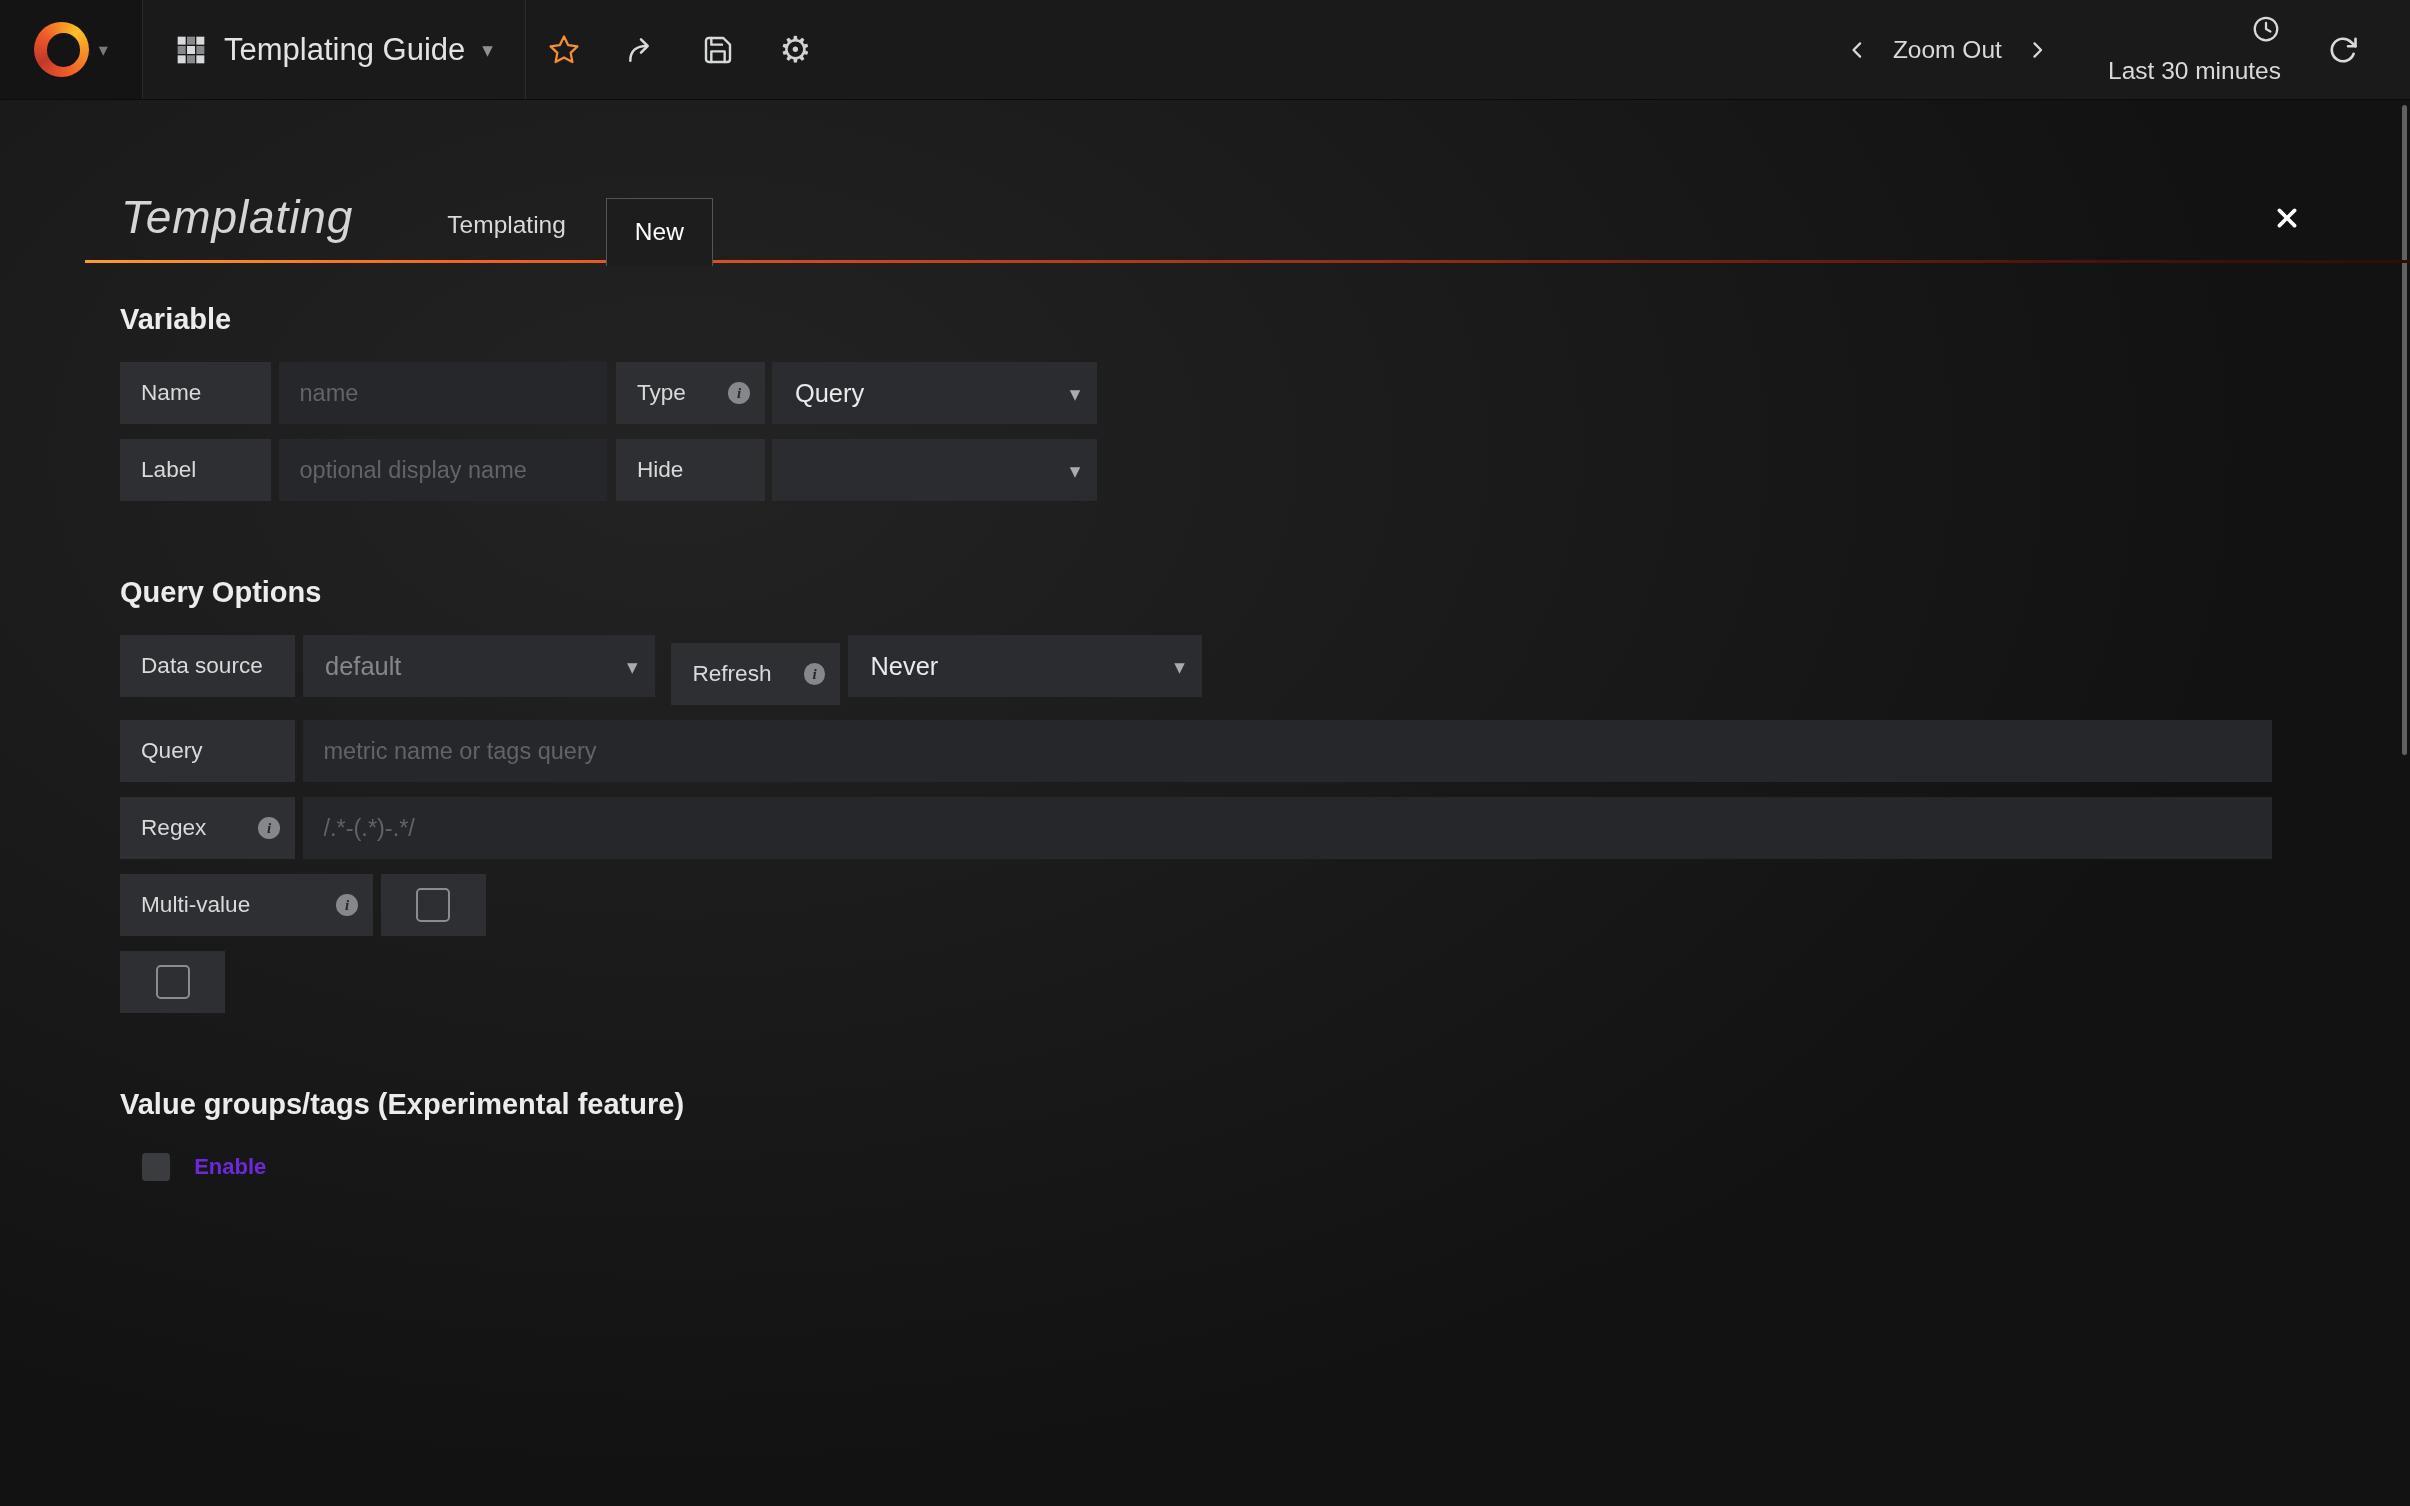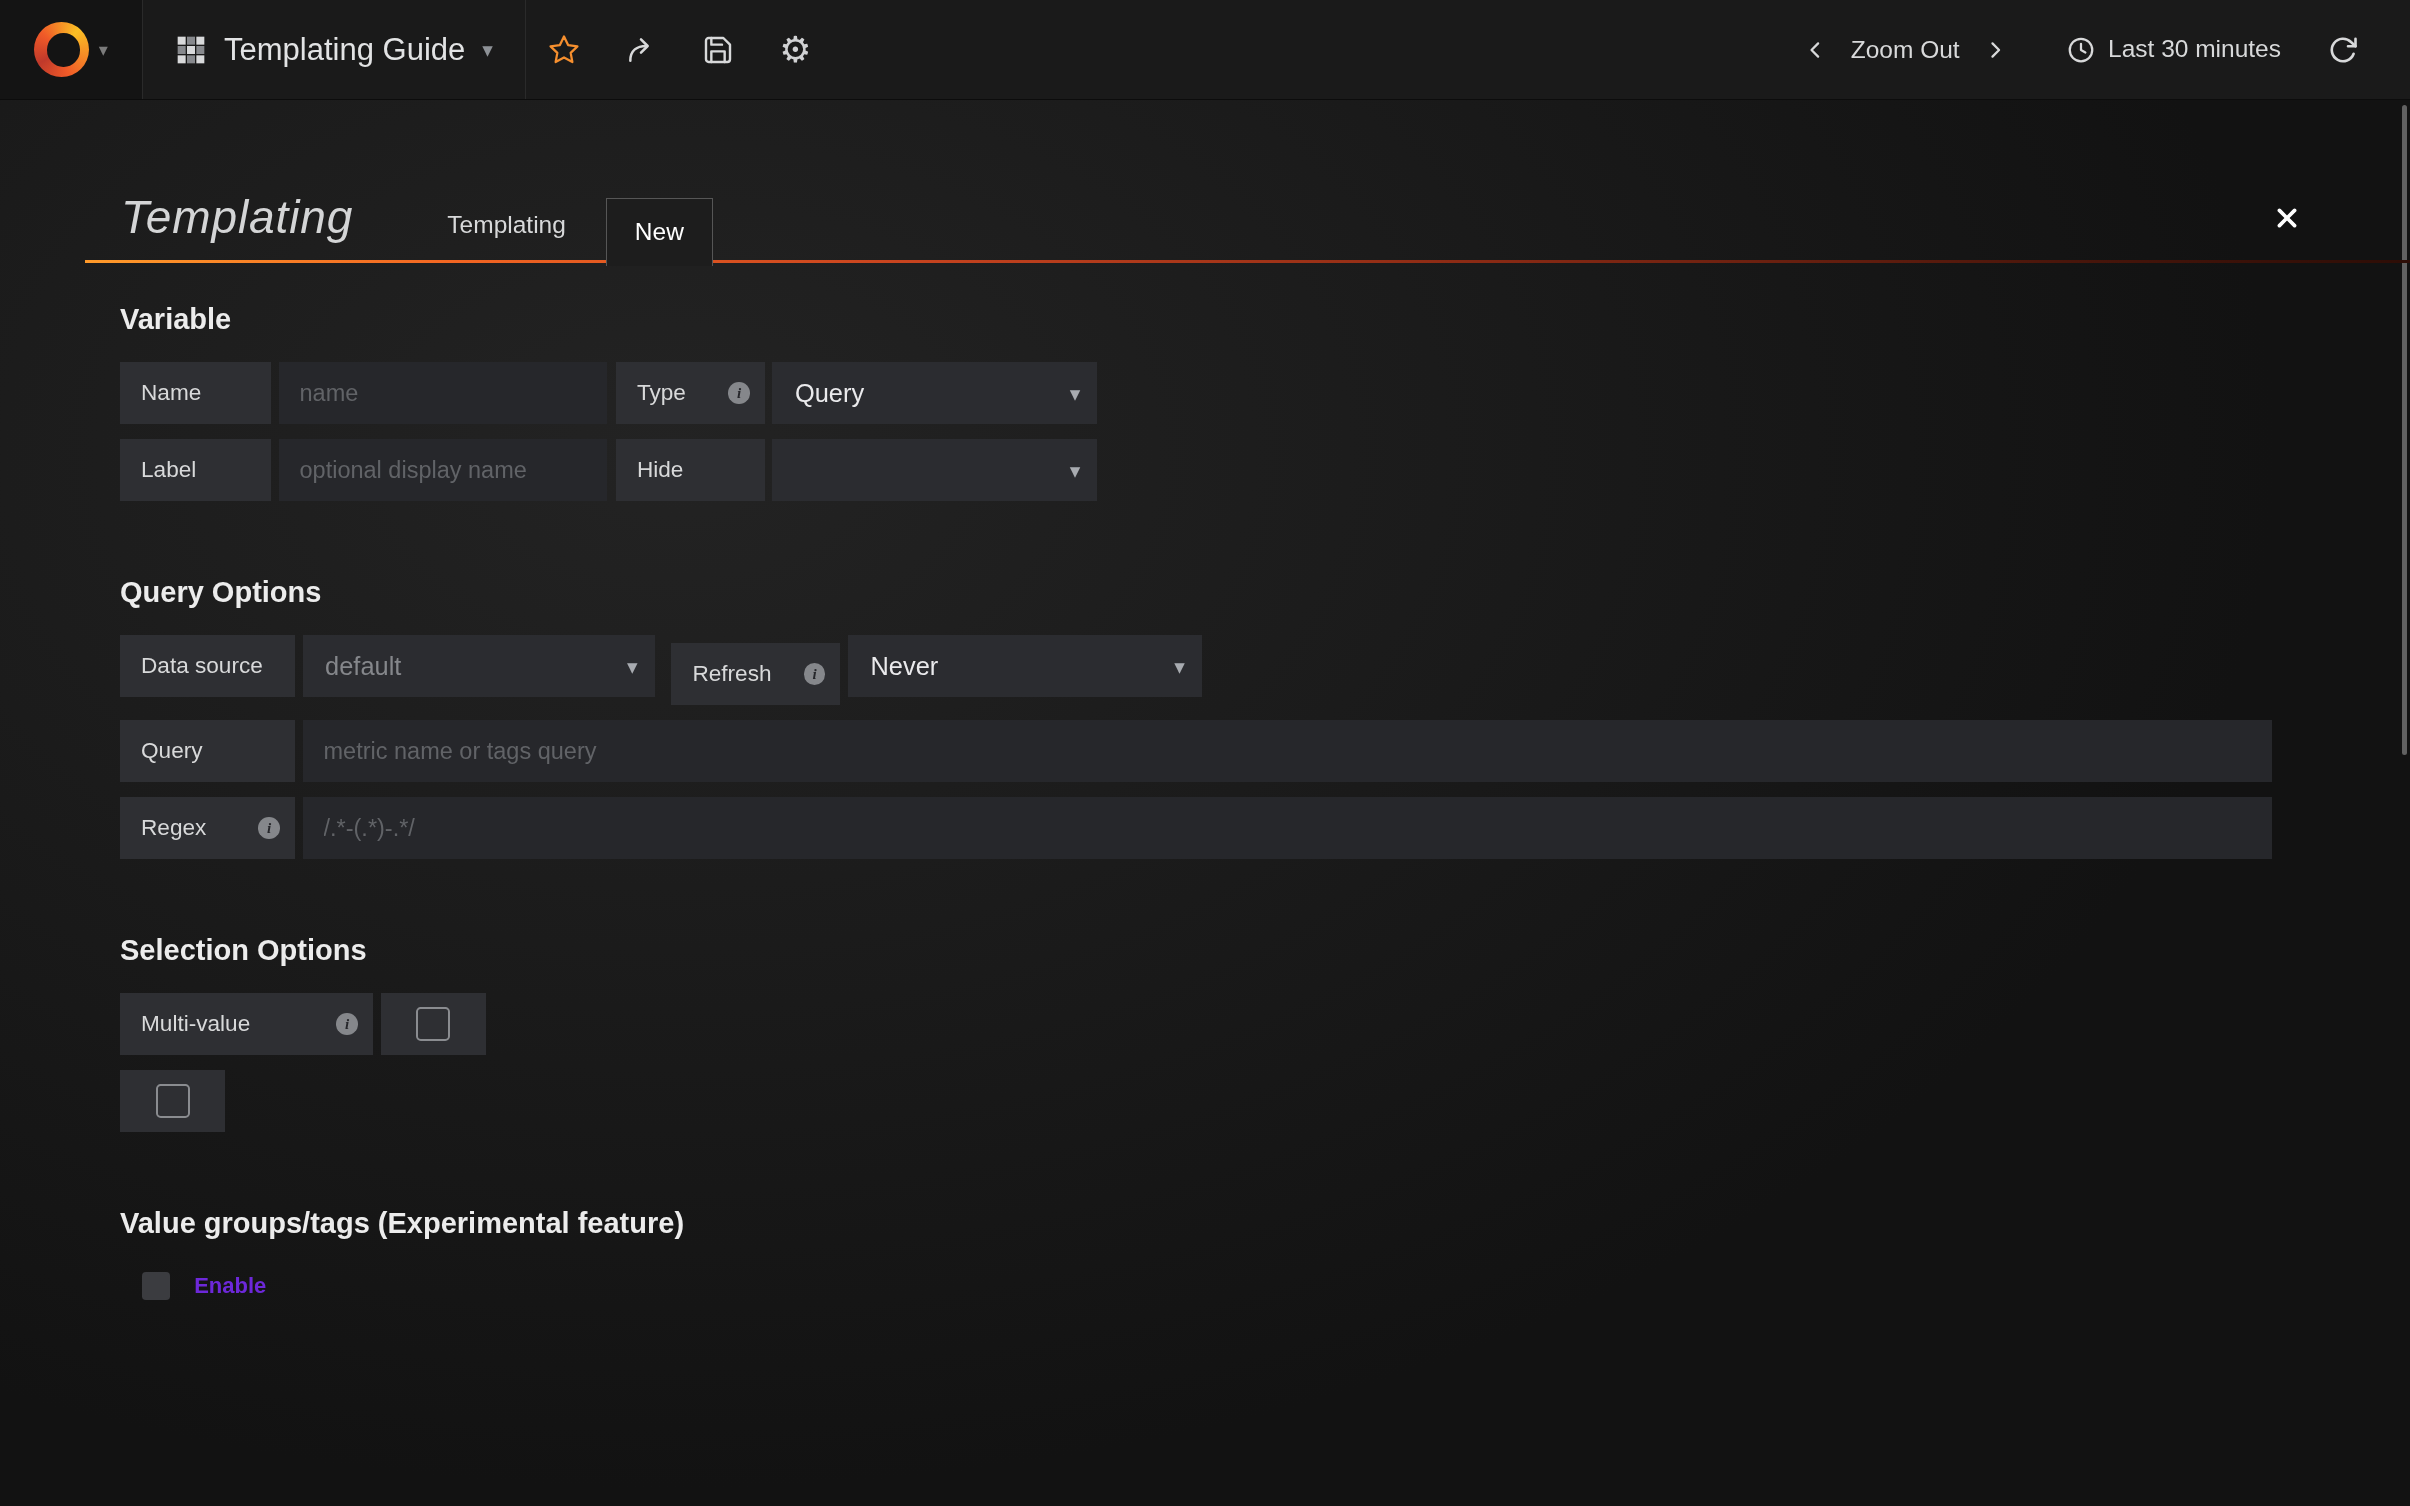--- a/index.html
+++ b/index.html
@@ -70,21 +70,21 @@
 
   .nav-right {
     margin-left: auto;
     display: flex;
     align-items: center;
     padding-right: 53px;
   }
   .nav-right .txt { font-size: 24.5px; color: #d8d9da; }
   .chev-btn { padding: 0 19px; display: flex; align-items: center; cursor: pointer; }
   .zoom-btn { padding: 0 5.6px; cursor: pointer; }
-  .time-btn { display: flex; align-items: flex-start; gap: 12.2px; margin-left: 40px; cursor: pointer; }
+  .time-btn { display: flex; align-items: flex-end; gap: 12.2px; margin-left: 40px; cursor: pointer; flex-direction: column; }
   .refresh-btn { margin-left: 47px; cursor: pointer; display: flex; align-items: center; }
 
   
   .page-header {
     margin-left: 85px;
     padding-top: 90px;
     display: flex;
     align-items: flex-end;
     position: relative;
   }
@@ -396,21 +396,20 @@
   </div>
 
   <div class="form-row">
     <div class="cell label with-info w186">
       <span>Regex</span>
       <span class="info-icon">i</span>
     </div>
     <input class="text-input grow" placeholder="/.*-(.*)-.*/" style="">
   </div>
 
-  <h2 class="section-heading mt-section">Selection Options</h2>
 
   <div class="form-row">
     <div class="cell label with-info w269">
       <span>Multi-value</span>
       <span class="info-icon">i</span>
     </div>
     <div class="cell checkbox-cell w111">
       <span class="checkbox-outline"></span>
     </div>
   </div>

